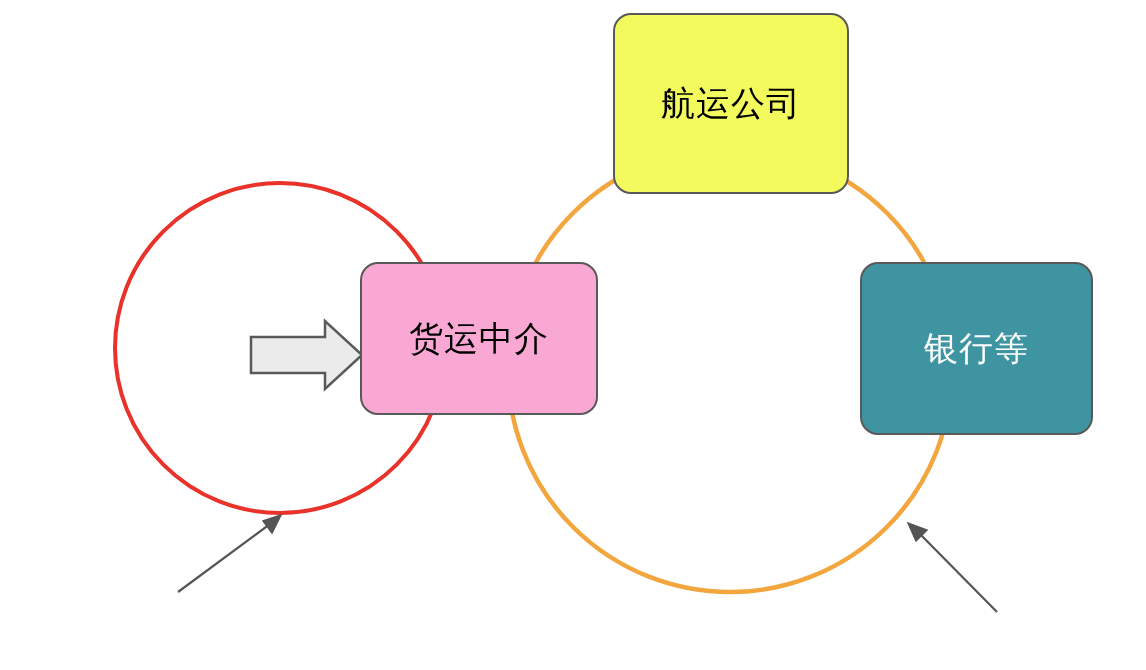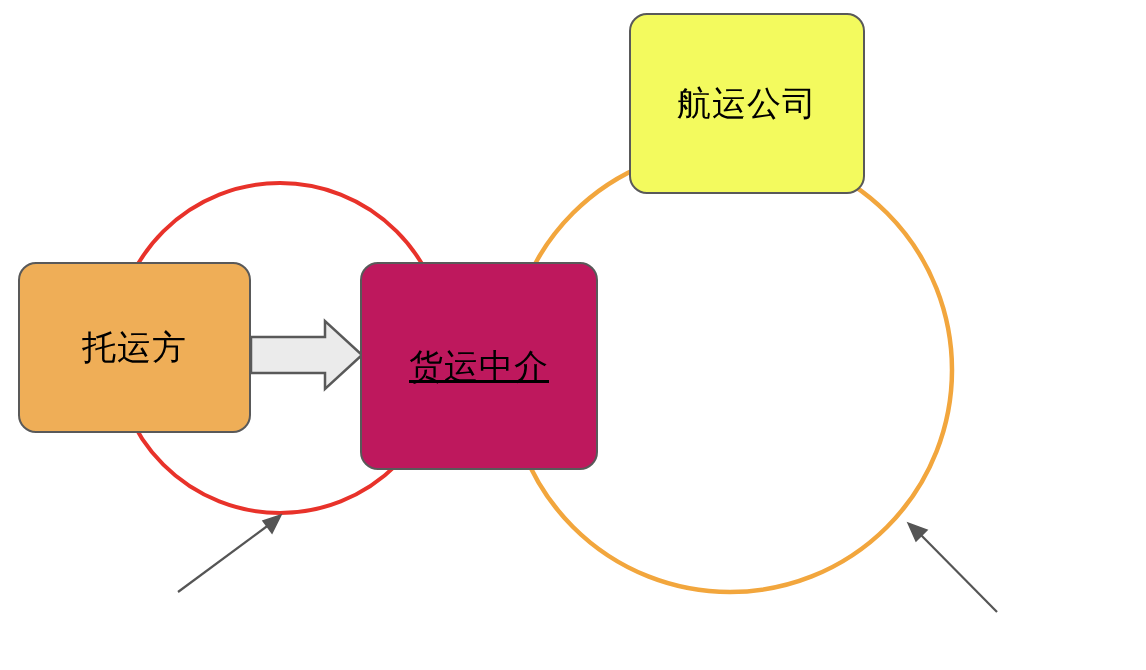--- a/index.html
+++ b/index.html
@@ -47,33 +47,31 @@
     top: 262px;
     width: 233px;
     height: 171px;
     background: #EFAE57;
     color: #000000;
   }
   #node-forwarder {
     left: 360px;
     top: 262px;
     width: 238px;
-    height: 208px;
-    background: #be185d;
+    height: 153px;
+    background: #f9a8d4;
     color: #000000;
-    text-decoration: underline;
   }
   #node-carrier {
     left: 613px;
     top: 13px;
     width: 236px;
     height: 181px;
     background: #F3FA5E;
     color: #000000;
-    margin-left: 16px;
   }
   #node-bank {
     left: 860px;
     top: 262px;
     width: 233px;
     height: 173px;
     background: #3F94A2;
     color: #FFFFFF;
   }
   .annotation {
@@ -111,28 +109,28 @@
       <line x1="178" y1="592" x2="270" y2="524" stroke="#555555" stroke-width="2.2"></line>
       <path d="M 281 515 L 263 521 L 272 533 Z" fill="#555555" stroke="#555555" stroke-width="1.5"></path>
     </g>
 
     <g>
       <line x1="997" y1="612" x2="918" y2="532" stroke="#555555" stroke-width="2.2"></line>
       <path d="M 908 523 L 916 541 L 927 530 Z" fill="#555555" stroke="#555555" stroke-width="1.5"></path>
     </g>
   </svg>
 
-  <div class="node" id="node-shipper">
-    <span class="node-label">托运方</span>
-  </div>
 
   <div class="node" id="node-forwarder">
     <span class="node-label">货运中介</span>
   </div>
 
   <div class="node" id="node-carrier">
     <span class="node-label">航运公司</span>
   </div>
 
+  <div class="node" id="node-bank">
+    <span class="node-label">银行等</span>
+  </div>
 
 
 
 </div>
 
 </body></html>

